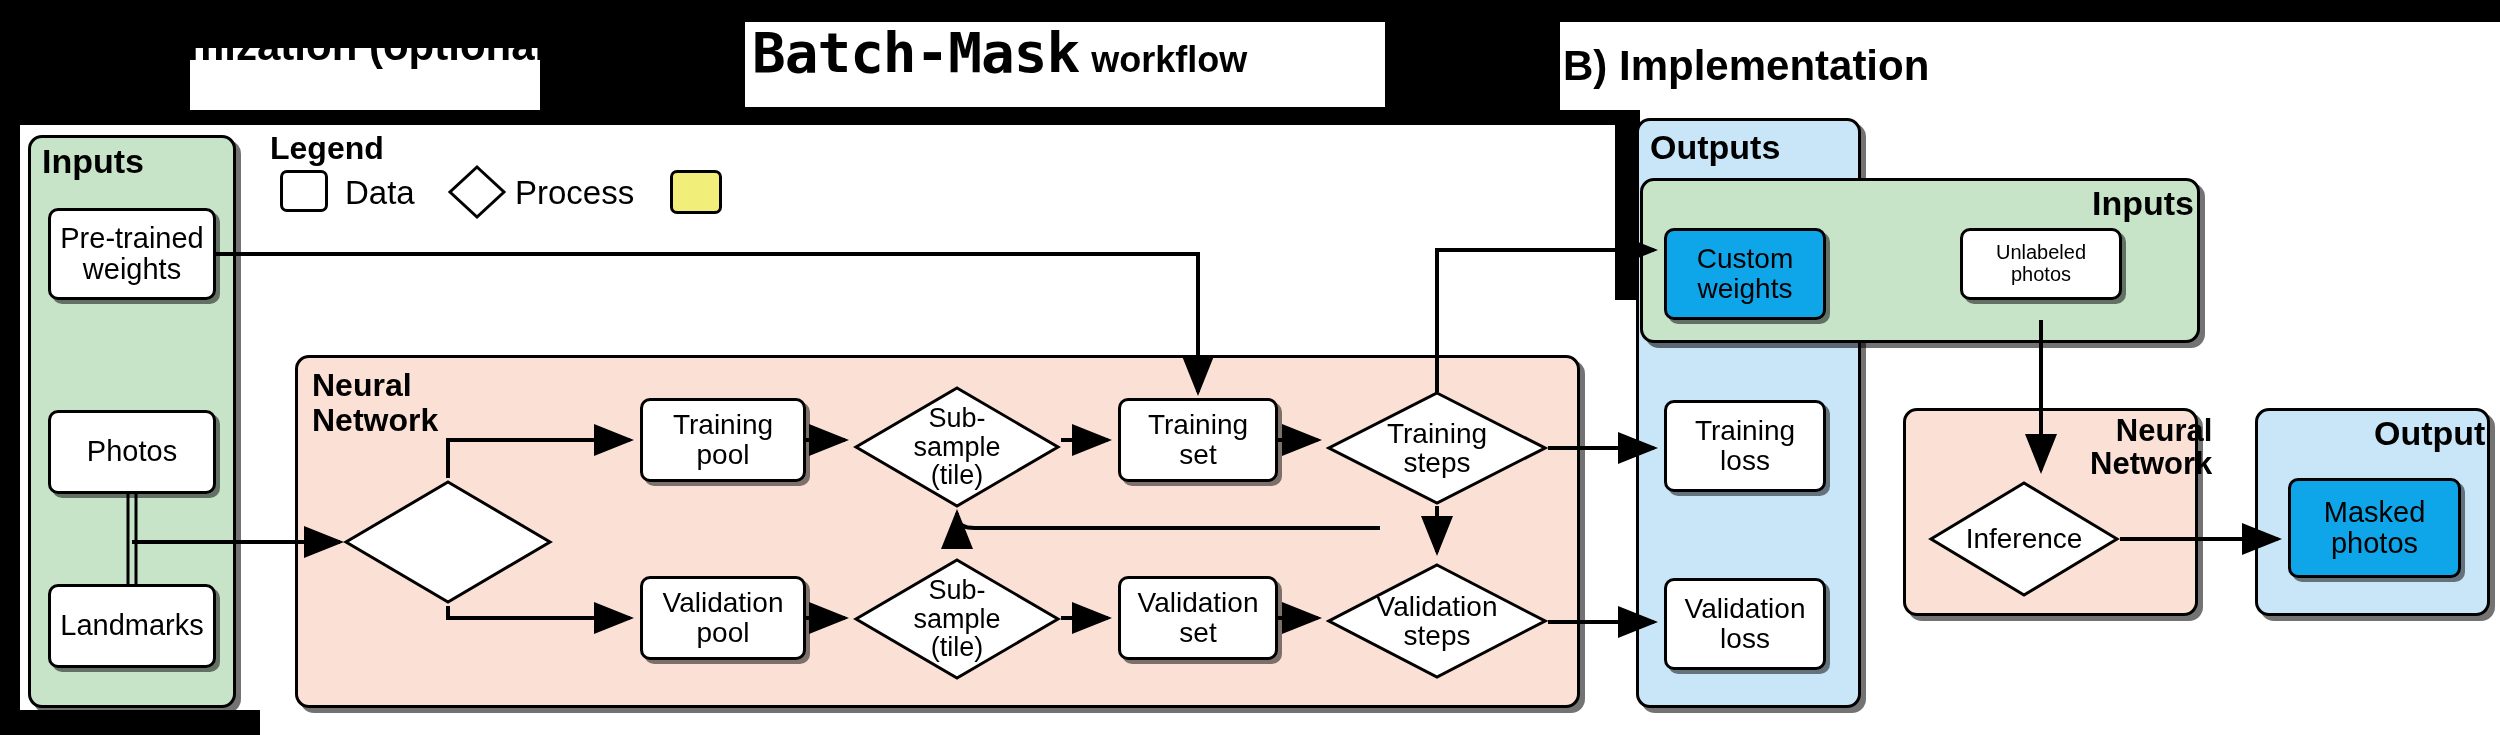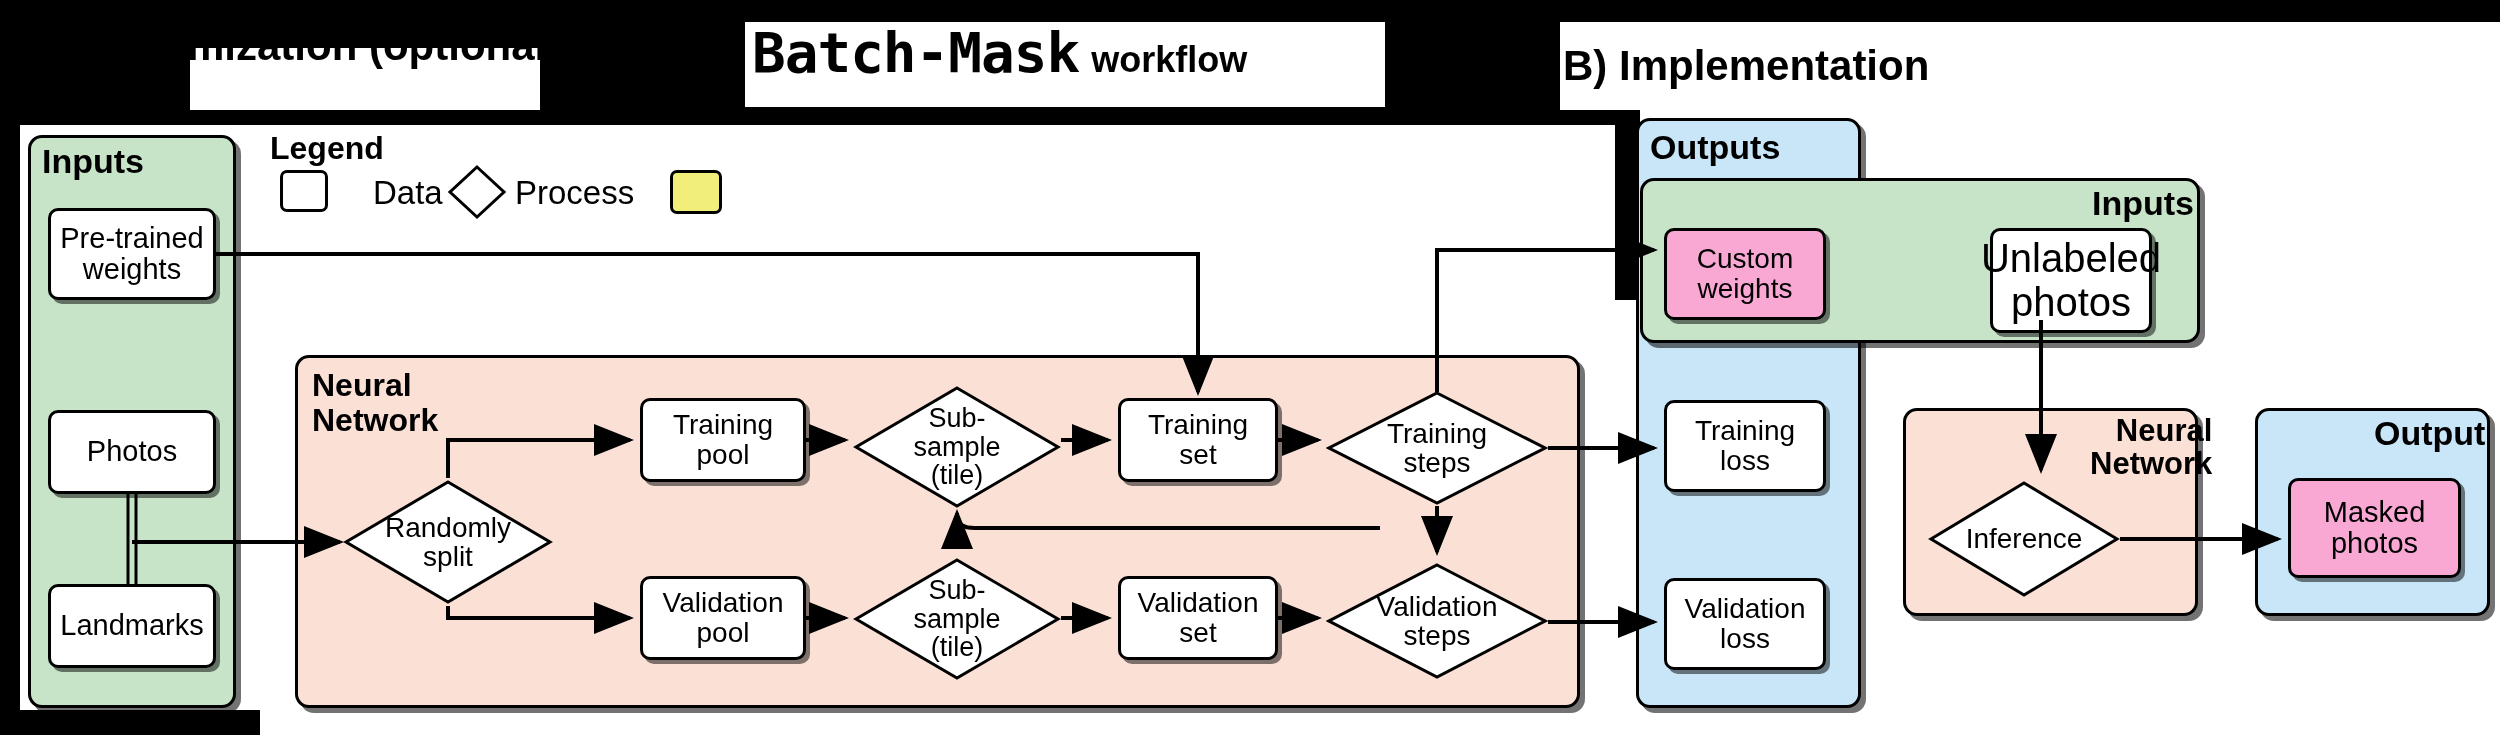--- a/index.html
+++ b/index.html
@@ -26,21 +26,21 @@
   .panel.green{background:#c7e3c8;}
   .panel.pink {background:#fbe0d5;}
   .panel.blue {background:#c9e5f8;}
   .panel-label{position:absolute;font-weight:bold;color:#000;white-space:nowrap;}
 
   
   .node{position:absolute;box-sizing:border-box;border:3px solid #000;
         border-radius:10px;background:#fff;display:flex;align-items:center;
         justify-content:center;text-align:center;line-height:1.08;color:#000;
         box-shadow:4px 4px 0 rgba(0,0,0,.5);}
-  .node.yellow{background:#f9a8d4;}
+  .node.yellow{background:#0ea5e9;}
 
   
   .dia{position:absolute;display:flex;align-items:center;justify-content:center;}
   .dia > svg{position:absolute;left:0;top:0;}
   .dia > span{position:relative;text-align:center;line-height:1.05;color:#000;
               z-index:2;white-space:pre-line;}
 
   
   .edges{position:absolute;left:0;top:0;pointer-events:none;}
 
@@ -73,21 +73,21 @@
 <div class="big-title" style="left:752px;top:20px;font-size:0;">
   <span class="mono" style="font-size:56px;">Batch-Mask</span><span class="sub" style="font-size:36px;padding-left:12px;">workflow</span>
 </div>
 
 <div class="sec-title" style="left:1563px;top:42px;font-size:42px;">B) Implementation</div>
 
 <div class="legend-wrap" style="left:265px;top:130px;width:920px;height:80px;">
   <div class="legend-title" style="left:5px;top:0px;font-size:32px;">Legend</div>
 
   <div class="lg-box" style="left:15px;top:40px;width:48px;height:42px;"></div>
-  <div class="lg-text" style="left:80px;top:44px;font-size:33px;margin-left:28px;">Data</div>
+  <div class="lg-text" style="left:80px;top:44px;font-size:33px;">Data</div>
 
   <div class="lg-dia" style="left:182px;top:34px;width:60px;height:56px;">
     <svg width="60" height="56" viewBox="0 0 60 56">
       <polygon points="30,3 57,28 30,53 3,28" fill="#ffffff" stroke="#000" stroke-width="3"></polygon>
     </svg>
   </div>
   <div class="lg-text" style="left:250px;top:44px;font-size:33px;">Process</div>
 
   <div class="lg-box yellow" style="left:405px;top:40px;width:52px;height:44px;"></div>
 </div>
@@ -109,22 +109,20 @@
 </div>
 
 <div class="panel pink" style="left:295px;top:355px;width:1285px;height:353px;"></div>
 <div class="panel-label" style="left:312px;top:368px;font-size:32px;white-space:pre-line;line-height:1.1;">Neural
 Network</div>
 
 <div class="dia" style="left:342px;top:478px;width:212px;height:128px;font-size:28px;">
   <svg width="212" height="128" viewBox="0 0 212 128">
     <polygon points="106,4 208,64 106,124 4,64" fill="#fff" stroke="#000" stroke-width="3"></polygon>
   </svg>
-  <span>Randomly
-split</span>
 </div>
 
 <div class="node" style="left:640px;top:398px;width:166px;height:84px;font-size:28px;white-space:pre-line;">
   <span>Training
 pool</span>
 </div>
 
 <div class="dia" style="left:853px;top:385px;width:208px;height:124px;font-size:27px;">
   <svg width="208" height="124" viewBox="0 0 208 124">
     <polygon points="104,3 205,62 104,121 3,62" fill="#fff" stroke="#000" stroke-width="3"></polygon>
@@ -178,21 +176,21 @@
 <div class="panel-label" style="left:1650px;top:128px;font-size:34px;">Outputs</div>
 
 <div class="panel green" style="left:1640px;top:178px;width:560px;height:165px;"></div>
 <div class="panel-label" style="left:2092px;top:184px;font-size:34px;">Inputs</div>
 
 <div class="node yellow" style="left:1664px;top:228px;width:162px;height:92px;font-size:28px;white-space:pre-line;">
   <span>Custom
 weights</span>
 </div>
 
-<div class="node" style="left:1960px;top:228px;width:162px;height:105px;font-size:40px;white-space:pre-line;margin-left:30px;">
+<div class="node" style="left:1960px;top:228px;width:162px;height:72px;font-size:20px;white-space:pre-line;">
   <span>Unlabeled
 photos</span>
 </div>
 
 <div class="node" style="left:1664px;top:400px;width:162px;height:92px;font-size:28px;white-space:pre-line;">
   <span>Training
 loss</span>
 </div>
 
 <div class="node" style="left:1664px;top:578px;width:162px;height:92px;font-size:28px;white-space:pre-line;">

